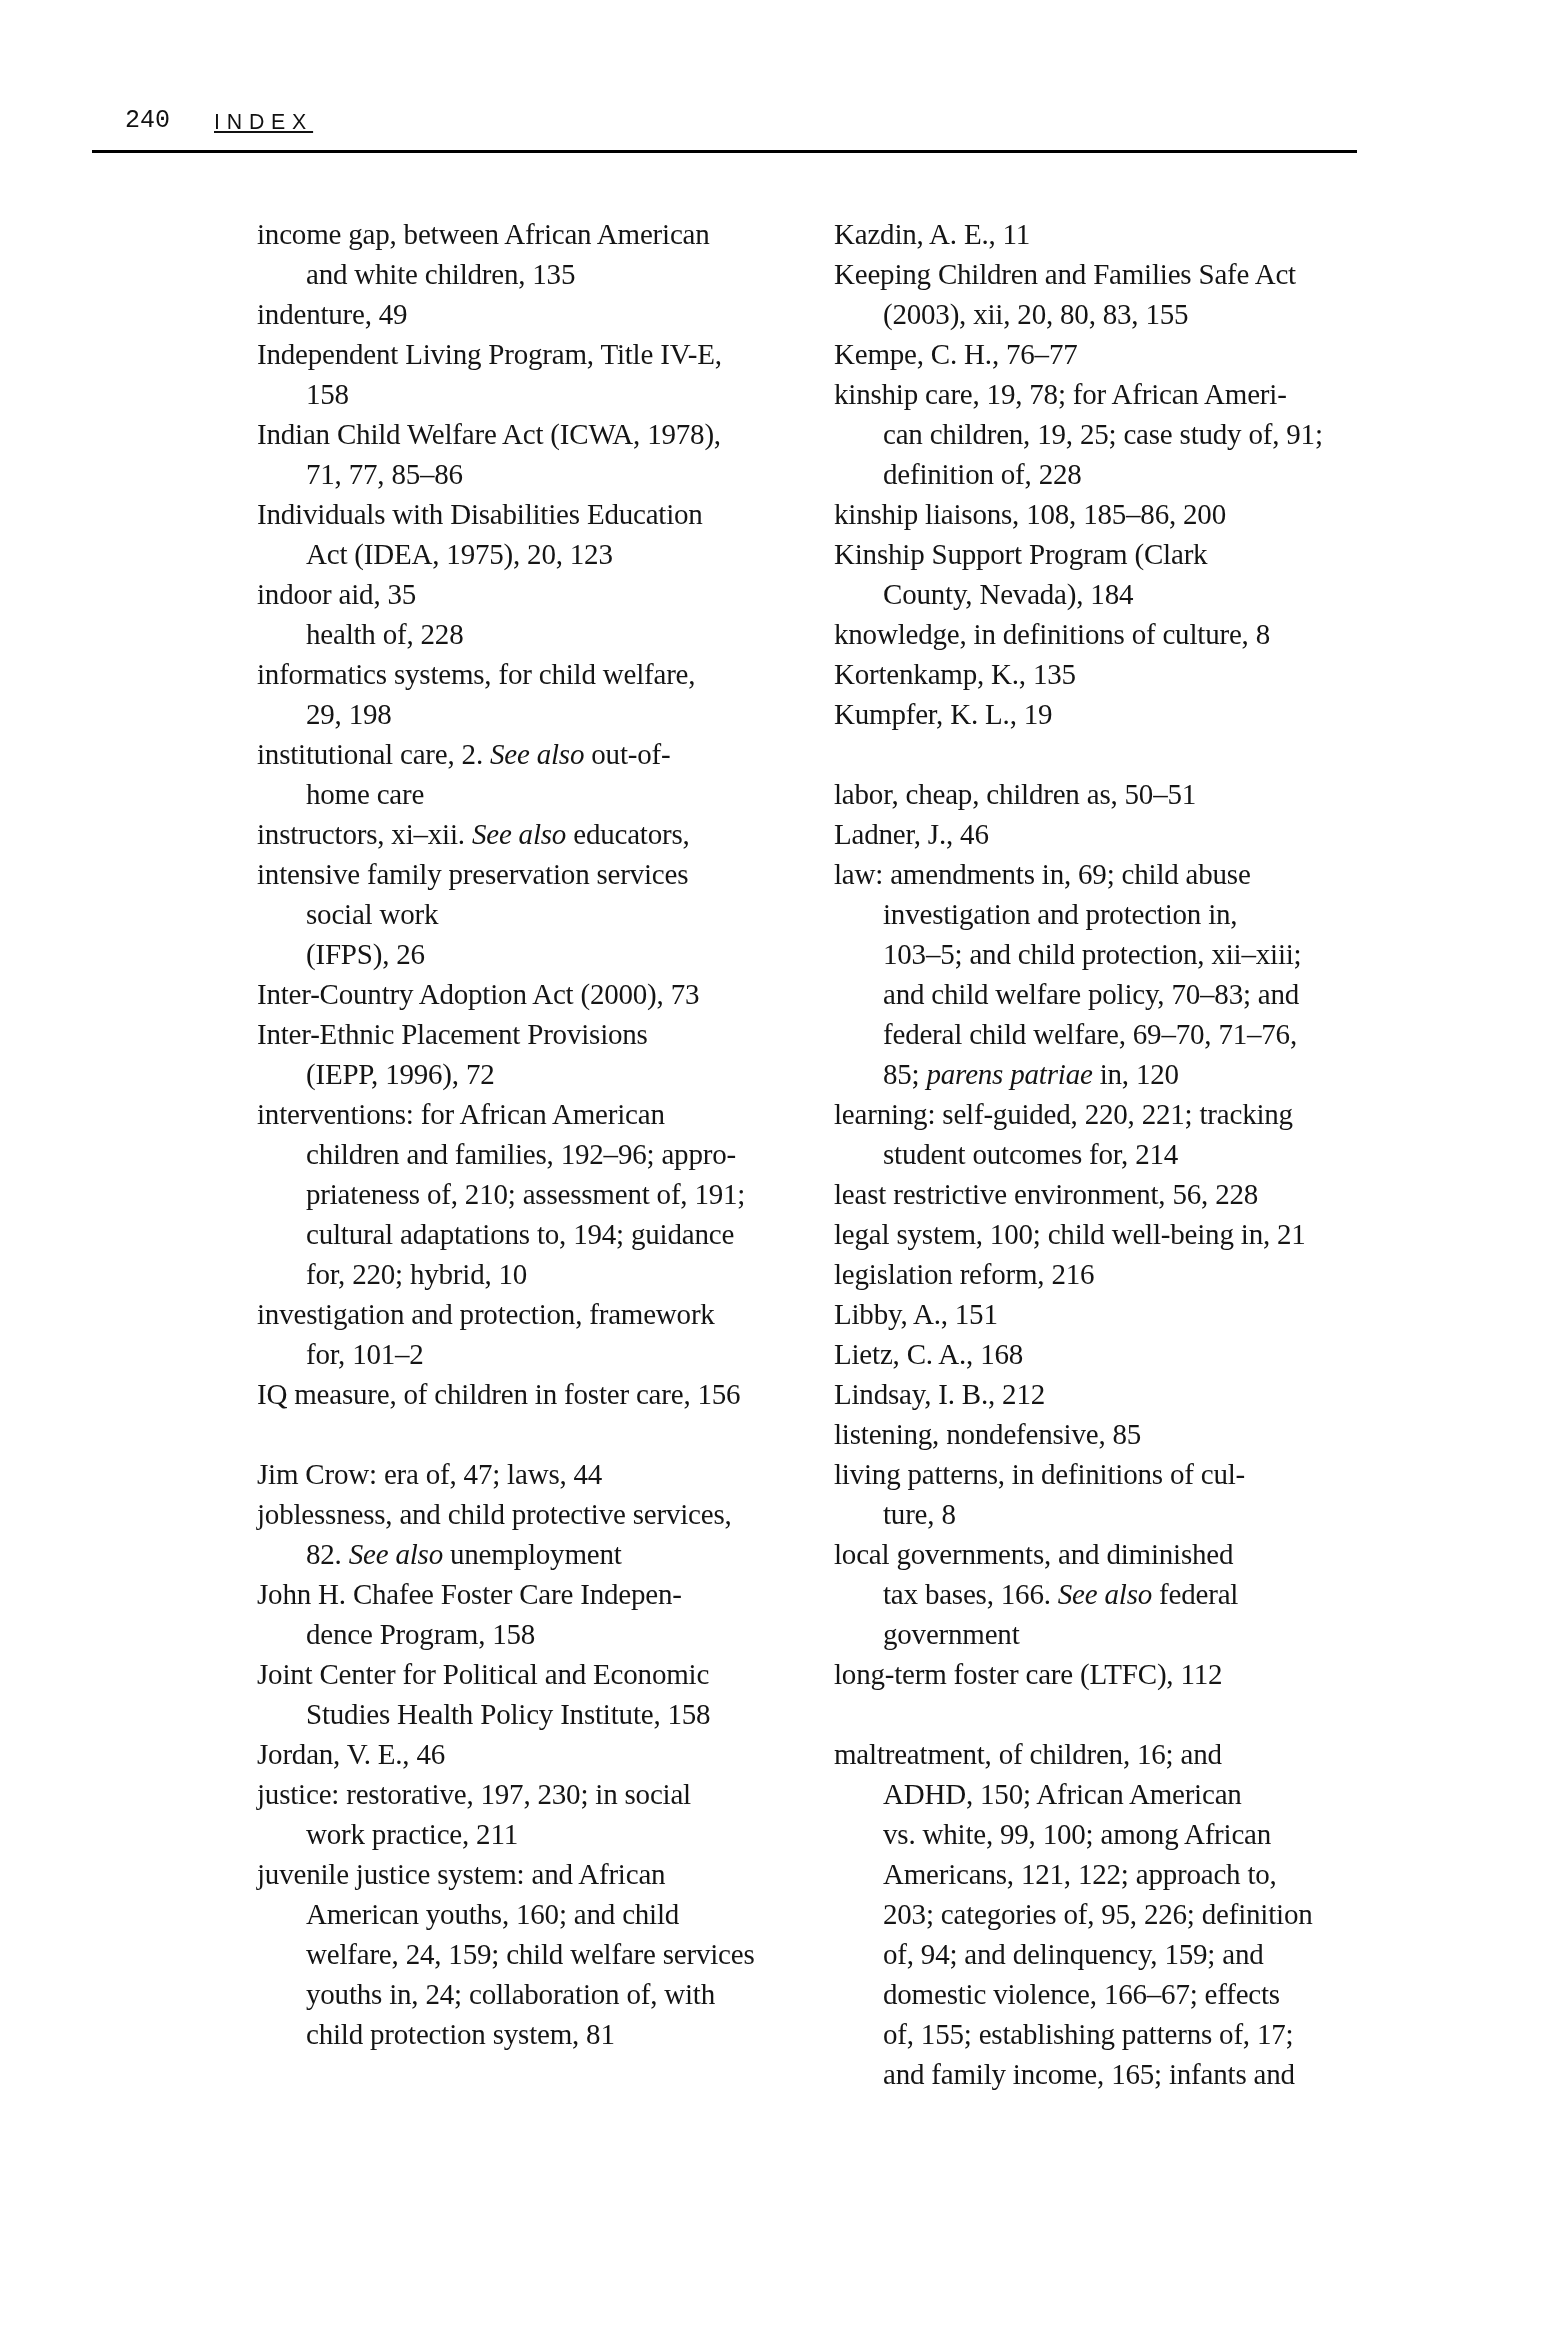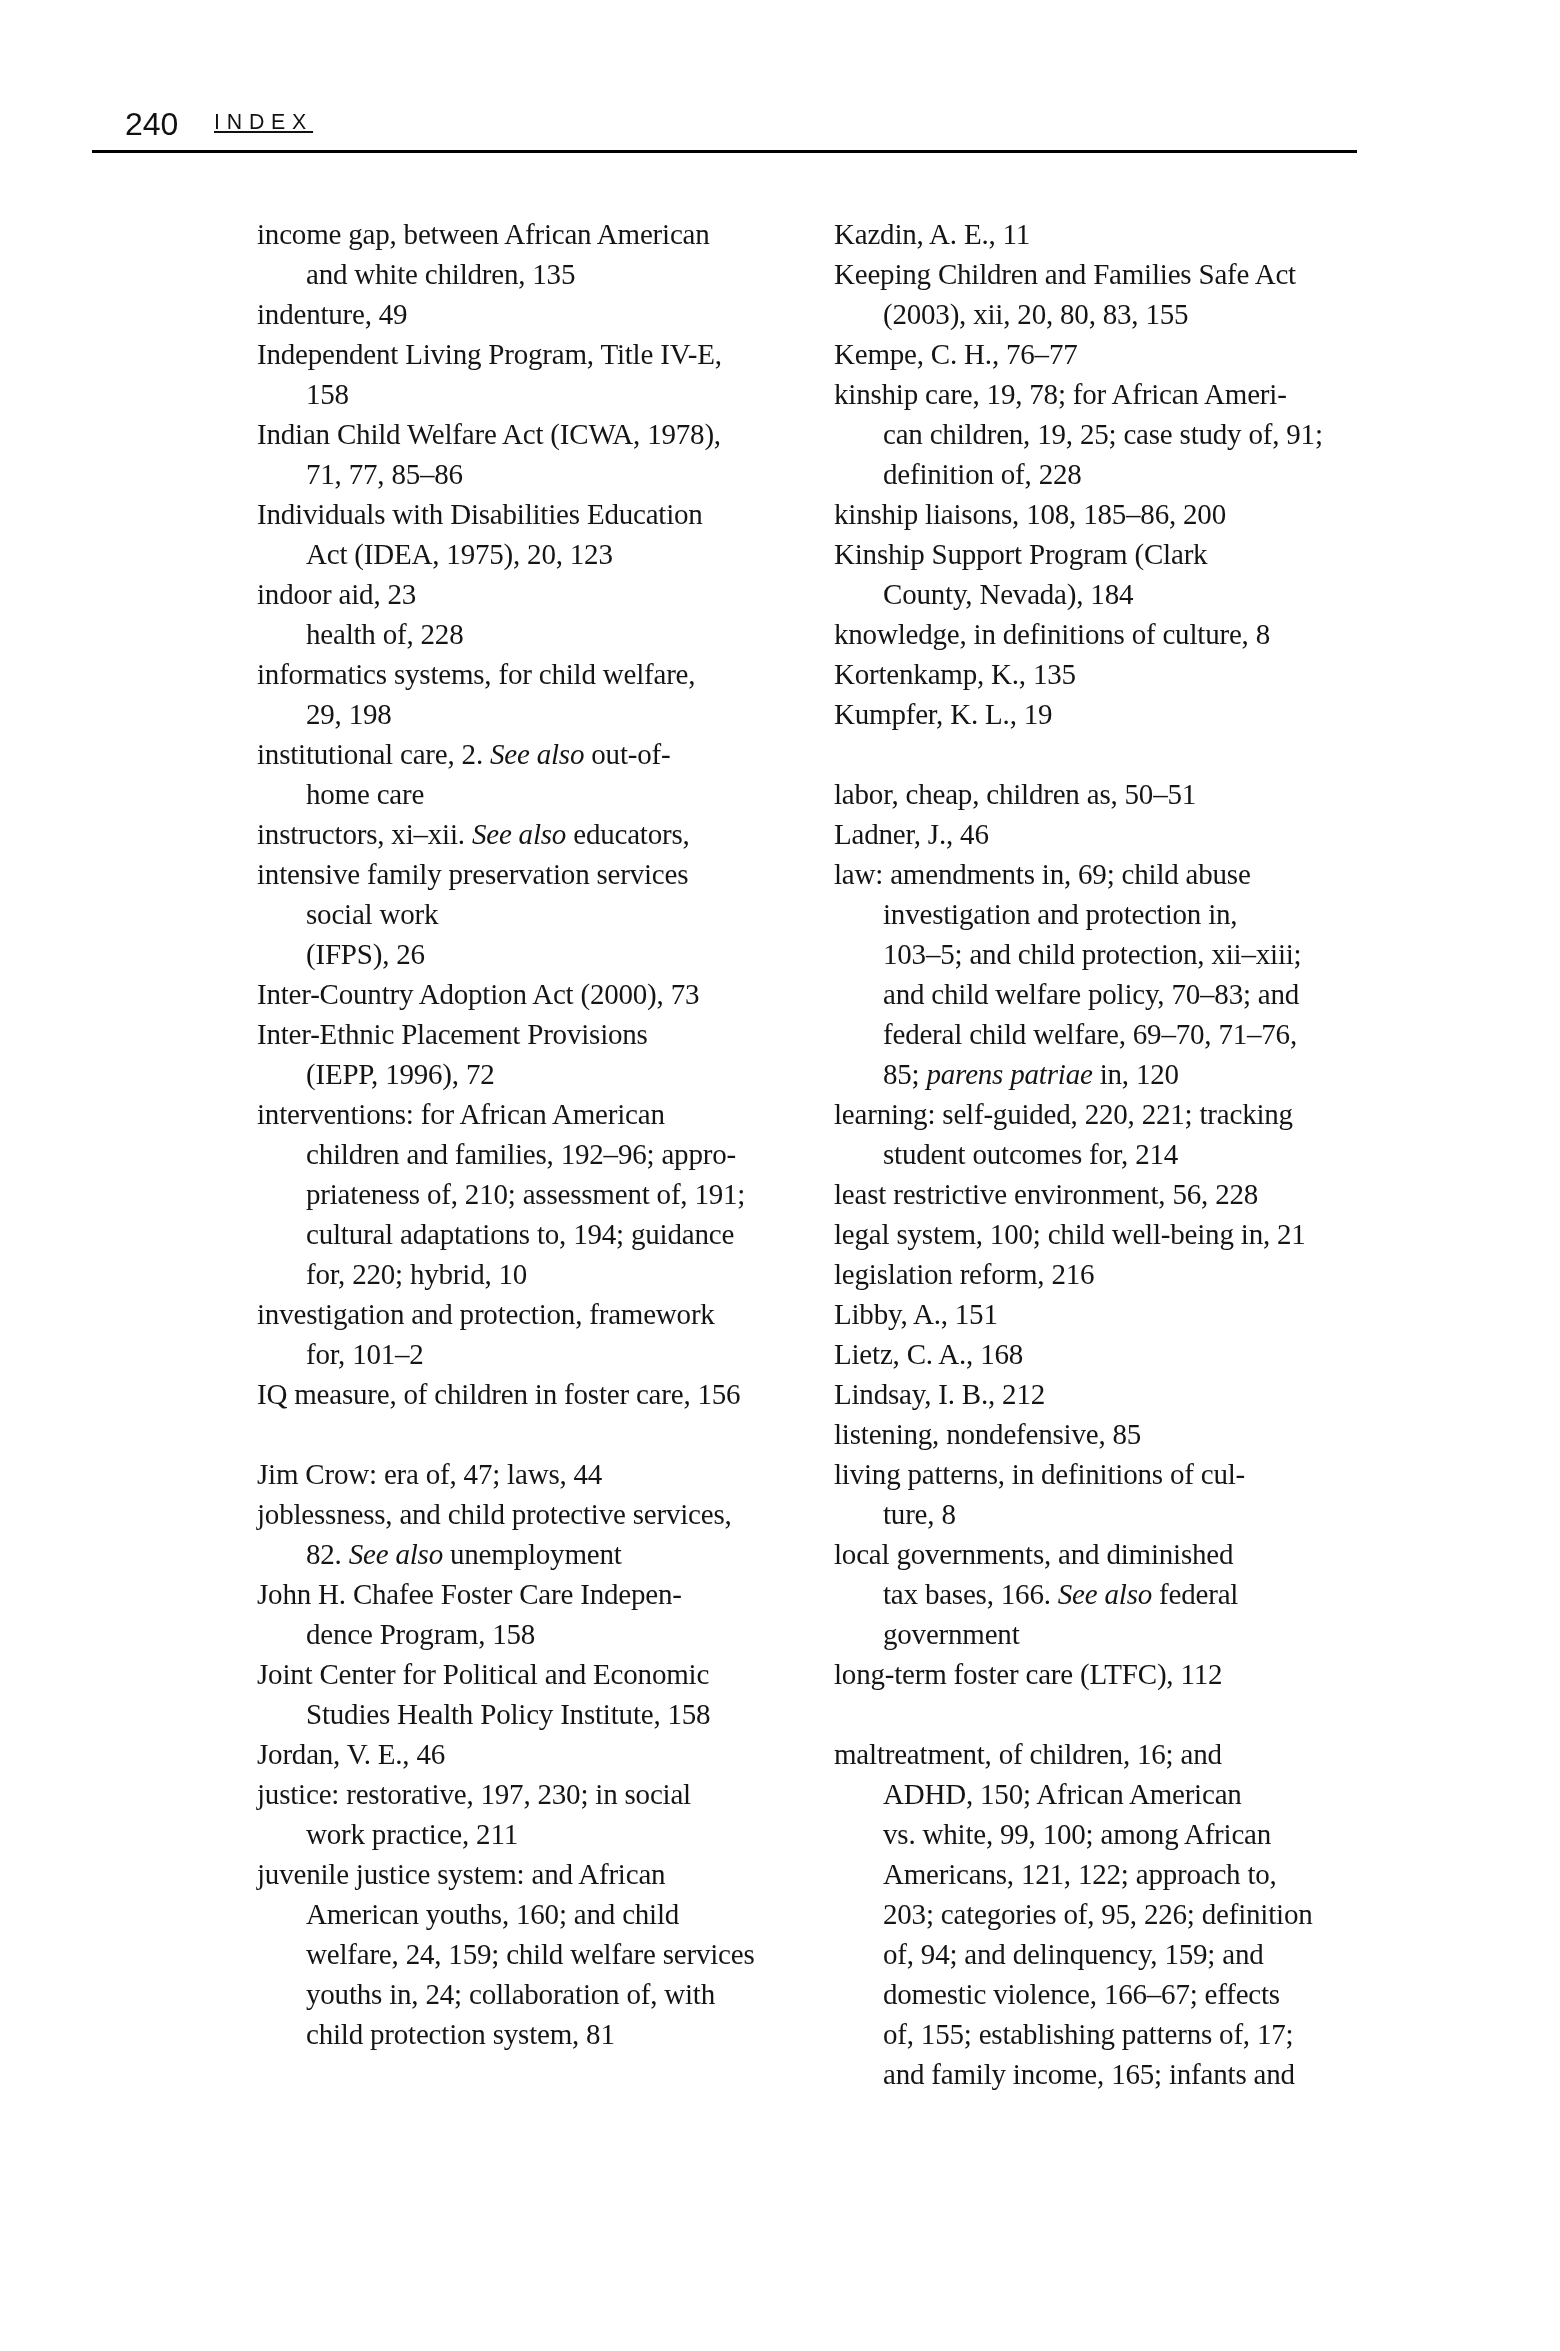--- a/index.html
+++ b/index.html
@@ -6,22 +6,22 @@
   body {
     width: 1560px; height: 2351px;
     background: #ffffff;
     color: #151515;
     font-family: "Liberation Serif", "DejaVu Serif", serif;
     position: relative;
     overflow: hidden;
   }
   .running-head-number {
     position: absolute; left: 125px; top: 106px;
-    font-family: Liberation Sans, sans-serif;
-    font-size: 32px; color: #111;
+    font-family: Liberation Mono, monospace;
+    font-size: 25px; color: #111;
   }
   .running-head-title {
     position: absolute; left: 214px; top: 110px;
     font-family: "Liberation Sans", "DejaVu Sans", sans-serif;
     font-size: 21.3px; letter-spacing: 6.8px; color: #111; text-decoration: underline;
   }
   .header-rule {
     position: absolute; left: 92px; top: 150px;
     width: 1265px; height: 2.9px; background: #000;
   }
@@ -50,21 +50,21 @@
 <div class="index-column left" id="col-left">
     <div class="line">income gap, between African American</div>
     <div class="line indent">and white children, 135</div>
     <div class="line">indenture, 49</div>
     <div class="line">Independent Living Program, Title IV-E,</div>
     <div class="line indent">158</div>
     <div class="line">Indian Child Welfare Act (ICWA, 1978),</div>
     <div class="line indent">71, 77, 85–86</div>
     <div class="line">Individuals with Disabilities Education</div>
     <div class="line indent">Act (IDEA, 1975), 20, 123</div>
-    <div class="line">indoor aid, 23</div>
+    <div class="line">indoor aid, 35</div>
     <div class="line indent">health of, 228</div>
     <div class="line">informatics systems, for child welfare,</div>
     <div class="line indent">29, 198</div>
     <div class="line">institutional care, 2. <em>See also</em> out-of-</div>
     <div class="line indent">home care</div>
     <div class="line">instructors, xi–xii. <em>See also</em> educators,</div>
     <div class="line">intensive family preservation services</div>
     <div class="line indent">social work</div>
     <div class="line indent">(IFPS), 26</div>
     <div class="line">Inter-Country Adoption Act (2000), 73</div>

